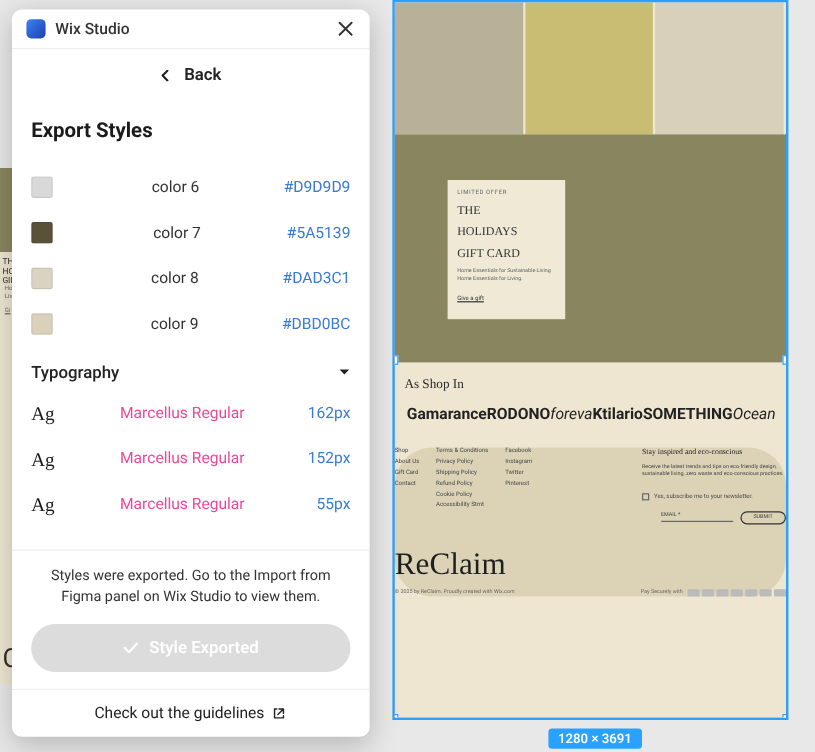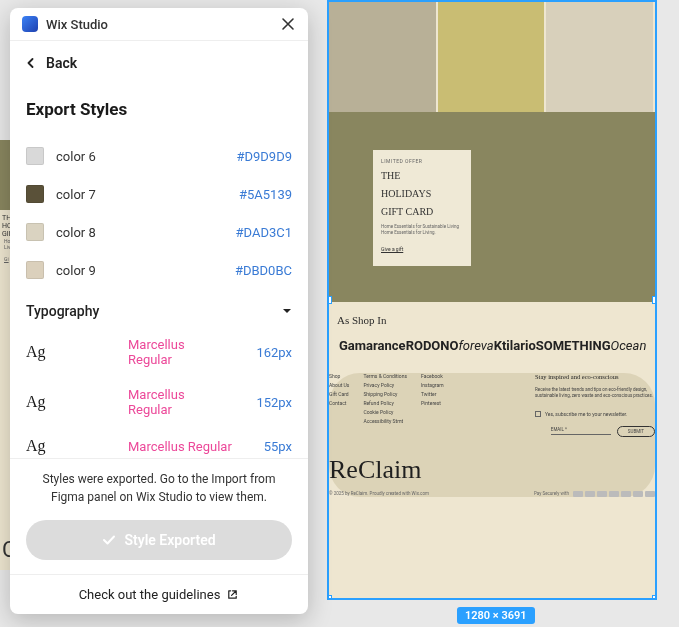--- a/index.html
+++ b/index.html
@@ -50,37 +50,37 @@
   .left-sliver .sm { font-size: 5px; color: #666; padding-left: 2px; }
 
   
   .panel { position: absolute; left: 10px; top: 8px; width: 298px; height: 606px; background: #fff; border-radius: 8px; box-shadow: 0 6px 24px rgba(0,0,0,0.22); display: flex; flex-direction: column; overflow: hidden; }
   .panel-header { display: flex; align-items: center; padding: 8px 12px; border-bottom: 1px solid #eee; }
   .panel-header .app-icon { width: 16px; height: 16px; border-radius: 4px; background: linear-gradient(135deg,#3b82f6,#1e40af); margin-right: 8px; }
   .panel-header .app-name { font-size: 13px; font-weight: 500; color: #333; flex: 1; }
   .close-x { width: 16px; height: 16px; cursor: pointer; display: flex; align-items: center; justify-content: center; }
   .close-x svg { width: 14px; height: 14px; }
 
-  .back-row { display: flex; align-items: center; padding: 14px 16px; gap: 10px; cursor: pointer; }
+  .back-row { display: flex; align-items: center; padding: 14px 16px; gap: 10px; cursor: pointer; justify-content: center; }
   .back-row svg { width: 10px; height: 10px; }
   .back-row span { font-size: 14px; font-weight: 600; color: #222; }
 
   .panel-body { flex: 1; overflow: hidden; padding: 0 16px; }
   .section-title { font-size: 17px; font-weight: 700; color: #1a1a1a; margin: 14px 0 18px; }
 
   .color-row { display: flex; align-items: center; padding: 10px 0; font-size: 13px; }
   .swatch { width: 18px; height: 18px; border-radius: 2px; margin-right: 12px; border: 1px solid rgba(0,0,0,0.08); }
-  .color-name { flex: 1; color: #333; }
+  .color-name { flex: 1; color: #333; text-align: center; }
   .color-hex { color: #3a7bd5; font-size: 13px; }
 
   .typo-header { display: flex; align-items: flex-end; padding: 14px 0 8px; font-size: 14px; font-weight: 500; color: #222; cursor: pointer; }
   .typo-header .chev { margin-left: auto; }
   .typo-header .chev svg { width: 10px; height: 10px; }
 
-  .typo-row { display: flex; align-items: center; padding: 10px 0; font-size: 13px; gap: 28px; }
+  .typo-row { display: flex; align-items: flex-start; padding: 10px 0; font-size: 13px; }
   .ag { font-family: Georgia, "Times New Roman", serif; font-size: 16px; width: 30px; color: #1a1a1a; }
   .typo-name { flex: 1; color: #ec4899; margin-left: 44px; }
   .typo-size { color: #3a7bd5; font-size: 13px; }
 
   .panel-footer { border-top: 1px solid #eee; padding: 12px 16px 14px; }
   .export-msg { font-size: 12px; color: #333; text-align: center; line-height: 1.45; margin-bottom: 14px; }
   .exported-btn { width: 100%; background: #dcdcdc; color: #fff; border: none; border-radius: 22px; padding: 12px; font-size: 14px; font-weight: 600; display: flex; align-items: center; justify-content: center; gap: 8px; cursor: default; }
   .exported-btn svg { width: 14px; height: 14px; }
 
   .guidelines { text-align: center; font-size: 13px; color: #222; padding: 12px 0; border-top: 1px solid #eee; cursor: pointer; display: flex; align-items: center; justify-content: center; gap: 6px; }

